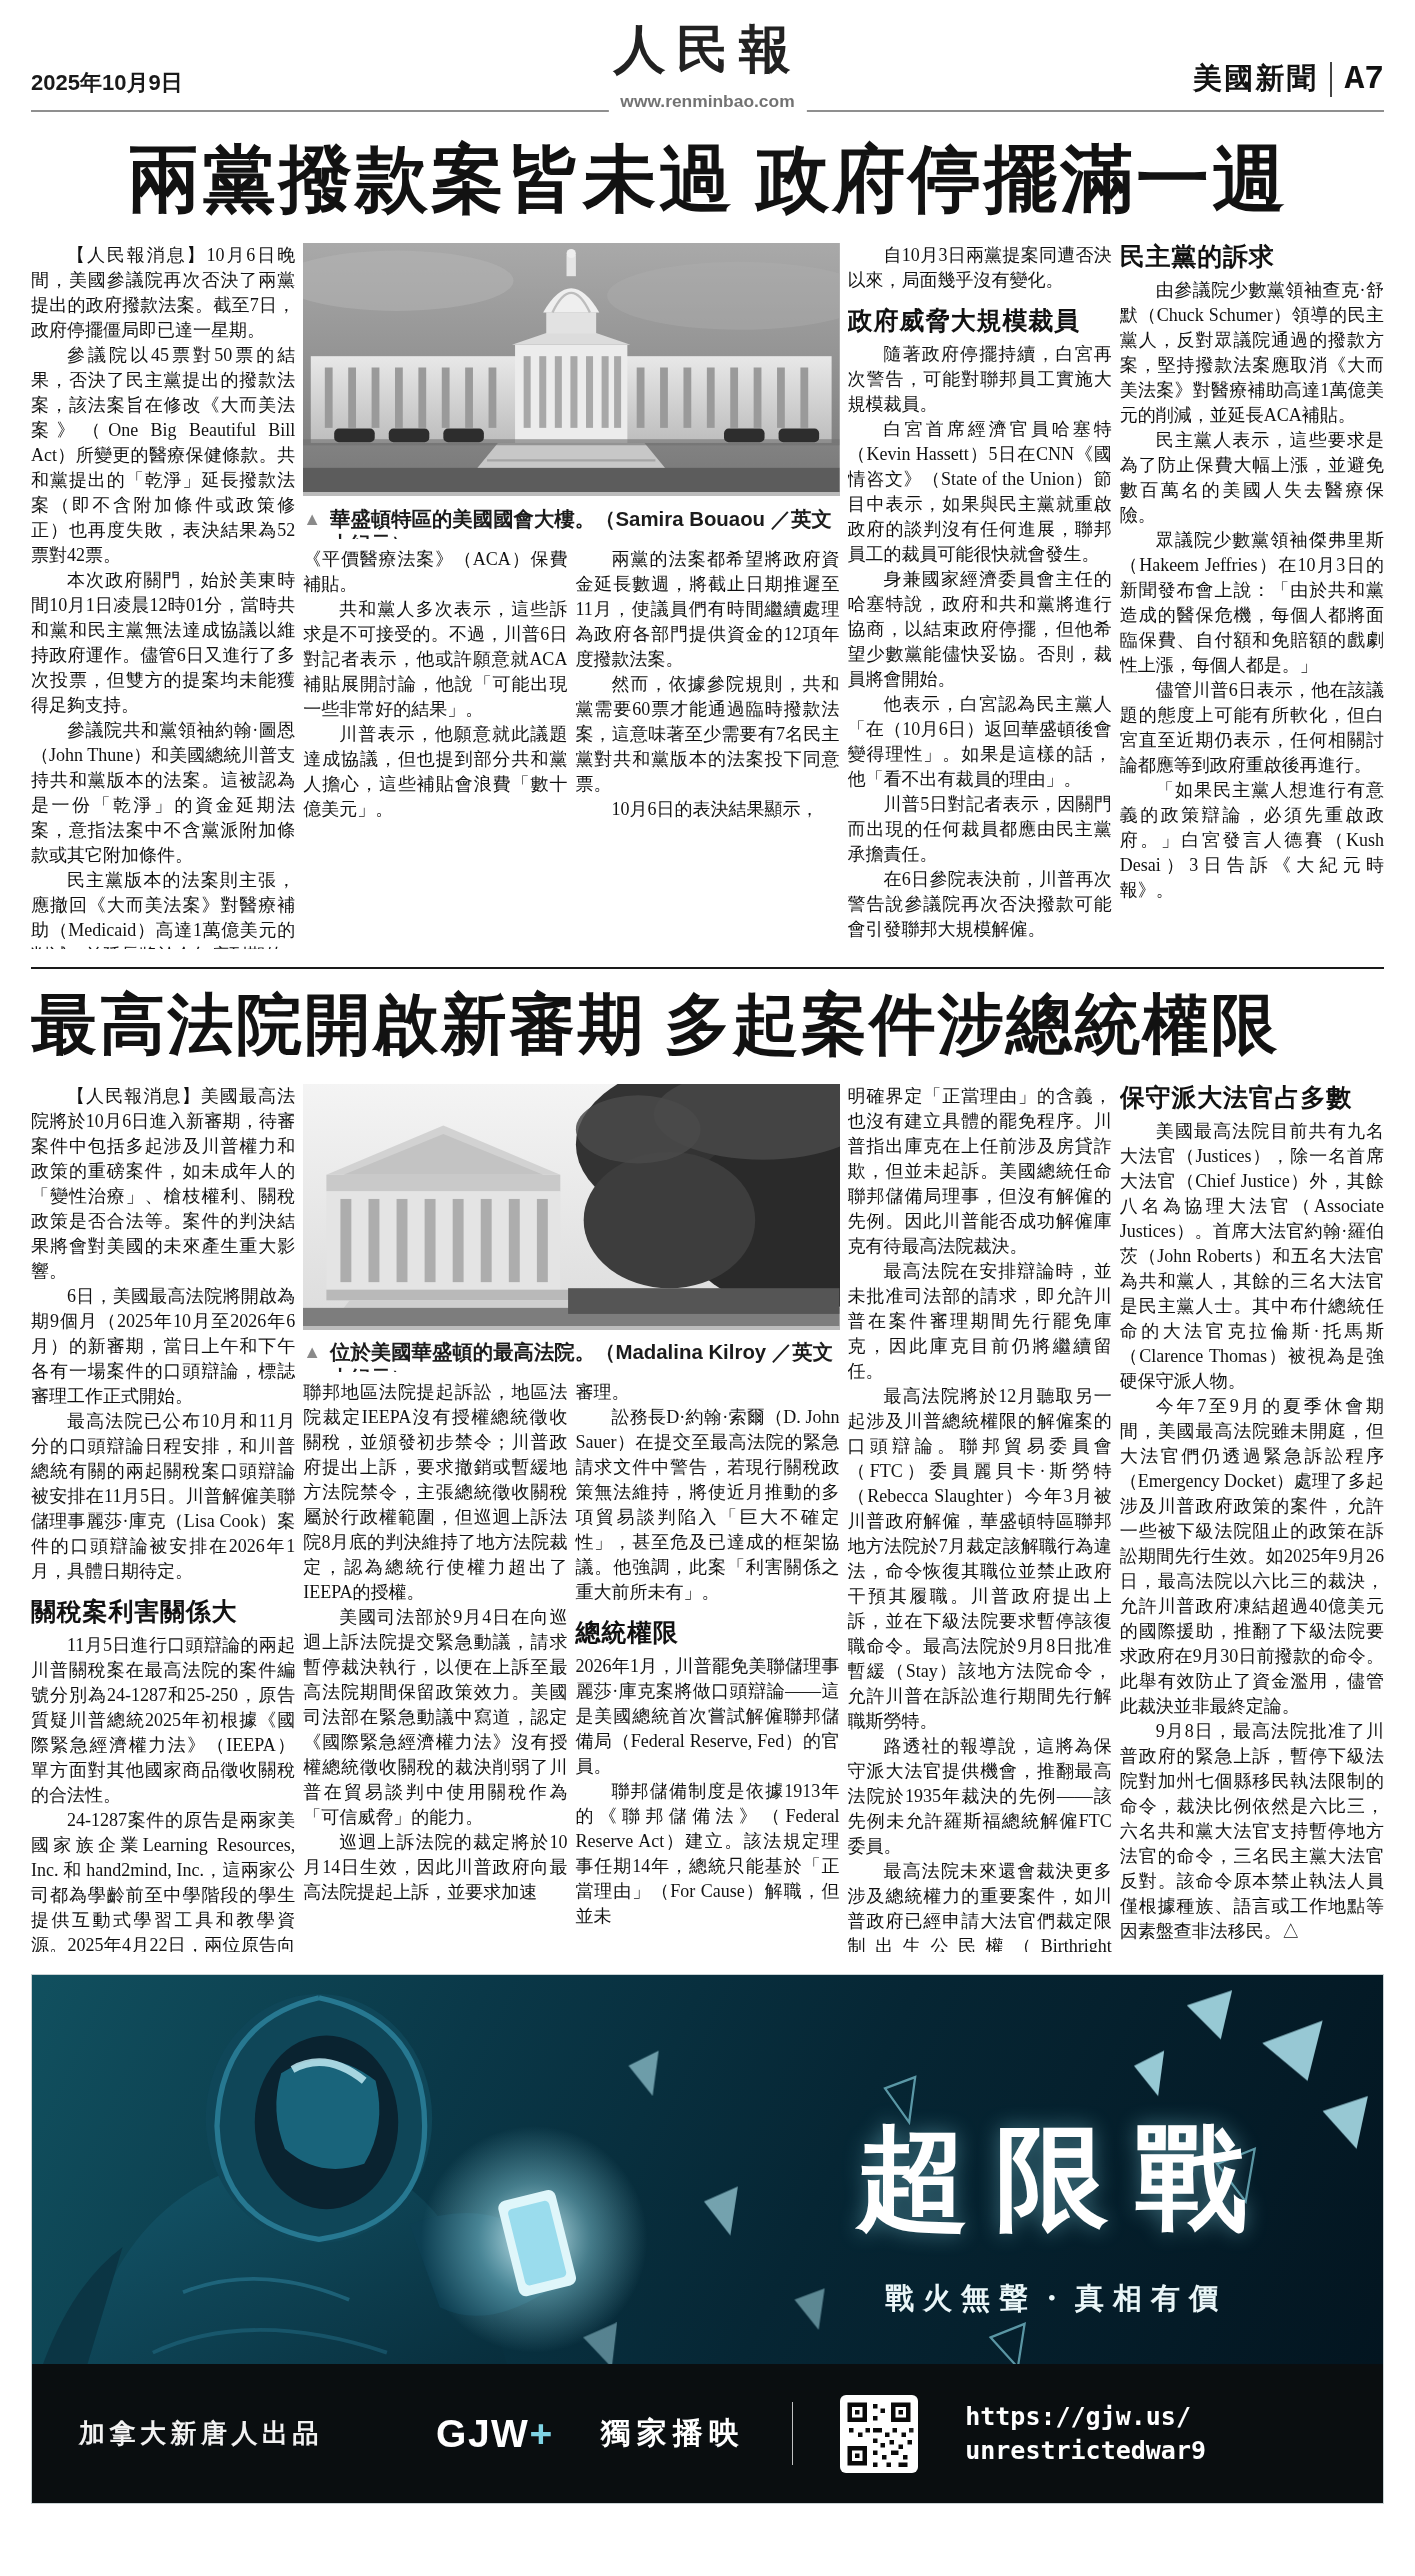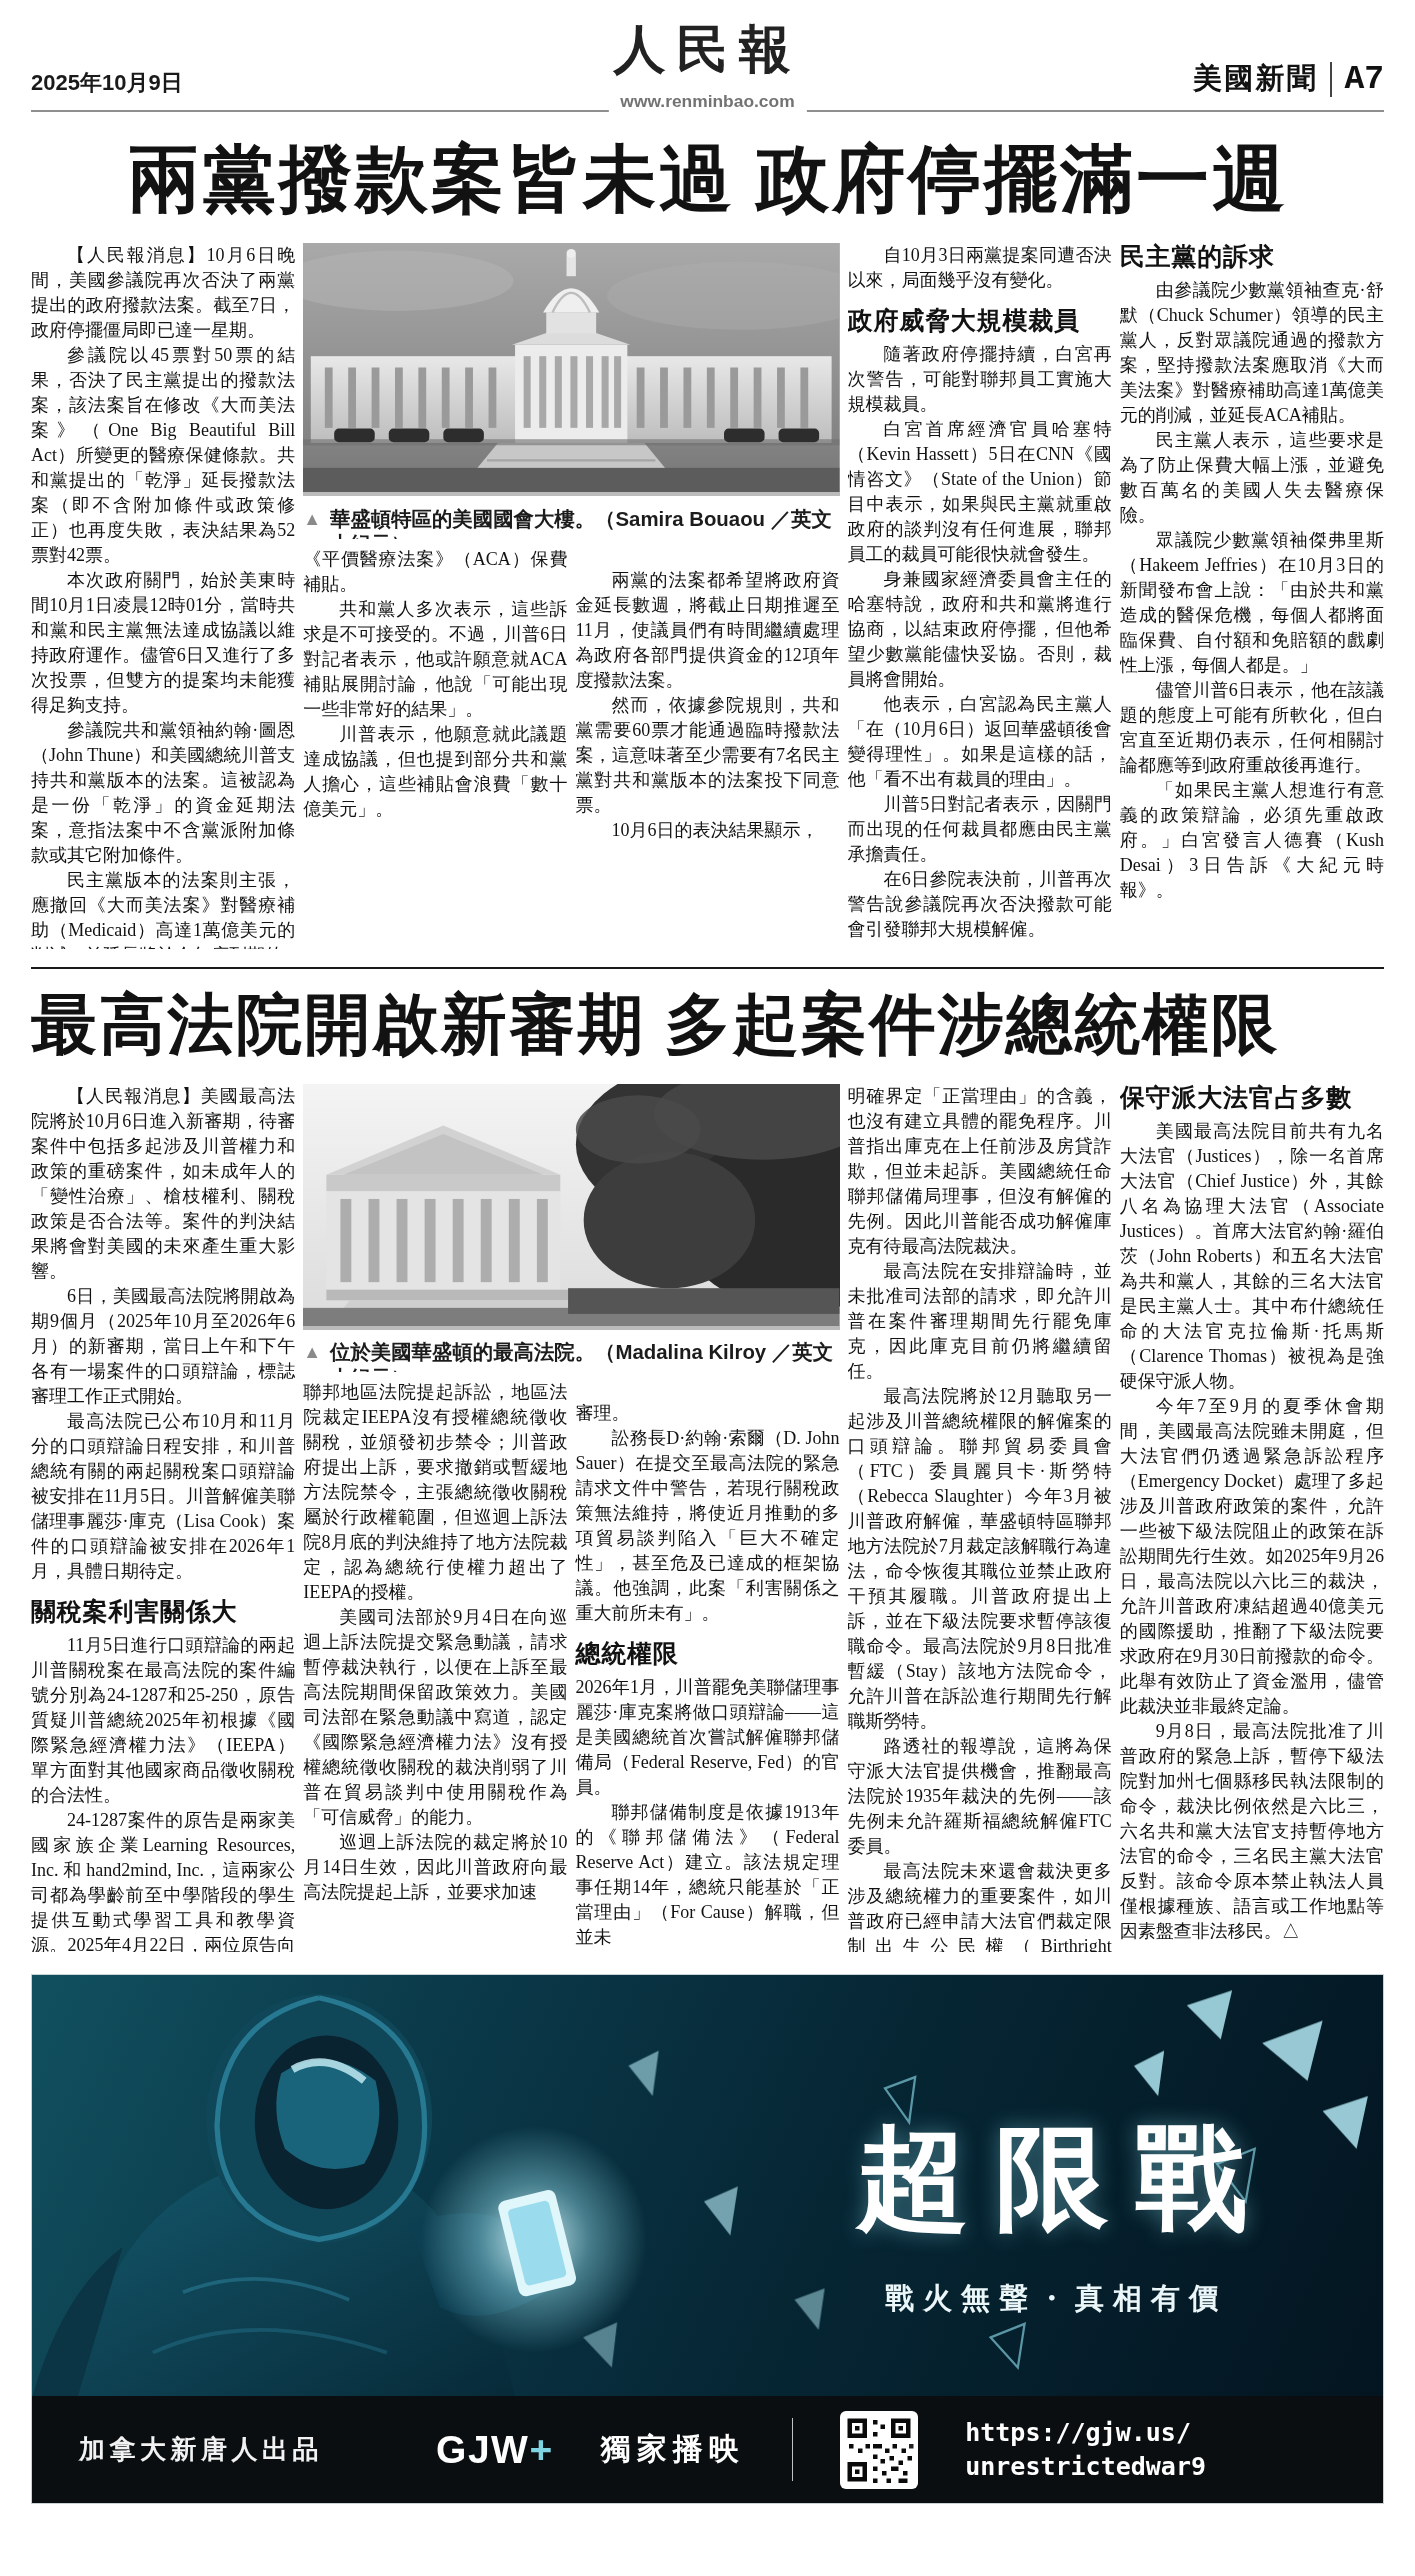--- a/index.html
+++ b/index.html
@@ -38,35 +38,35 @@
   .span-row { grid-row:1 / 3; }
   .photo-block { grid-column:2 / 4; grid-row:1; overflow:hidden; }
   .photo-frame { width:100%; overflow:hidden; background:#bbb; }
   .caption { display:flex; gap:9px; margin-top:10.6px; font-family:"Liberation Sans",sans-serif;
              font-weight:bold; font-size:20.4px; line-height:1.25; color:#1c1c1c; }
   .caption .tri { color:#8a8a8a; font-size:18px; line-height:1.4; }
   .subhead { font-family:"Liberation Sans",sans-serif; font-weight:bold; font-size:25px;
              margin:15px 0 9px; letter-spacing:0.8px; }
   .subhead.first { margin-top:1.5px; }
   .col-a1-2 { grid-column:2; grid-row:2; }
-  .col-a1-3 { grid-column:3; grid-row:2;margin-top:21px; }
+  .col-a1-3 { grid-column:3; grid-row:2; }
 
   
   .ad { margin-top:22.6px; height:530px; border:0.8px solid #c9d2d4; display:flex; flex-direction:column;
         overflow:hidden; }
   .ad-main { position:relative; flex:1; overflow:hidden;
              background:linear-gradient(115deg,#11505f 0%,#0a3848 30%,#062634 58%,#031520 100%); }
   .ad-art { position:absolute; left:0; top:0; }
   .ad-shards { position:absolute; right:0; top:0; }
   .ad-title-block { position:absolute; left:61%; top:128px; text-align:center; }
   .ad-title { font-family:"Liberation Sans",sans-serif; color:#fff; font-size:113px; font-weight:bold;
               letter-spacing:26px; margin-right:-26px; text-shadow:0 0 21px rgba(140,220,235,.45); }
   .ad-subtitle { margin-top:22.6px; font-family:"Liberation Sans",sans-serif; color:#eaf6f8;
                  font-size:29px; font-weight:bold; letter-spacing:9px; margin-right:-9px; }
-  .ad-bar { height:107px; background:#0a0e10; display:flex; align-items:center;
+  .ad-bar { height:139px; background:#0a0e10; display:flex; align-items:center;
             padding:0 177px 0 47px; gap:47px; }
   .ad-producer { color:#f2f2f2; font-family:"Liberation Sans",sans-serif; font-size:26px;
                  font-weight:bold; letter-spacing:4.5px; margin-right:auto; }
   .ad-network { color:#fff; font-family:"Liberation Sans",sans-serif; font-size:39px; font-weight:bold;
                 letter-spacing:1.5px; }
   .ad-network .plus { color:#7fd4e4; }
   .ad-premiere { color:#fff; font-family:"Liberation Sans",sans-serif; font-size:30px; font-weight:bold;
                  letter-spacing:6px; }
   .ad-bar-divider { width:1.5px; height:63px; background:rgba(255,255,255,.75); }
   .ad-url { color:#fff; font-family:"DejaVu Sans Mono",monospace; font-size:25px; font-weight:bold;

